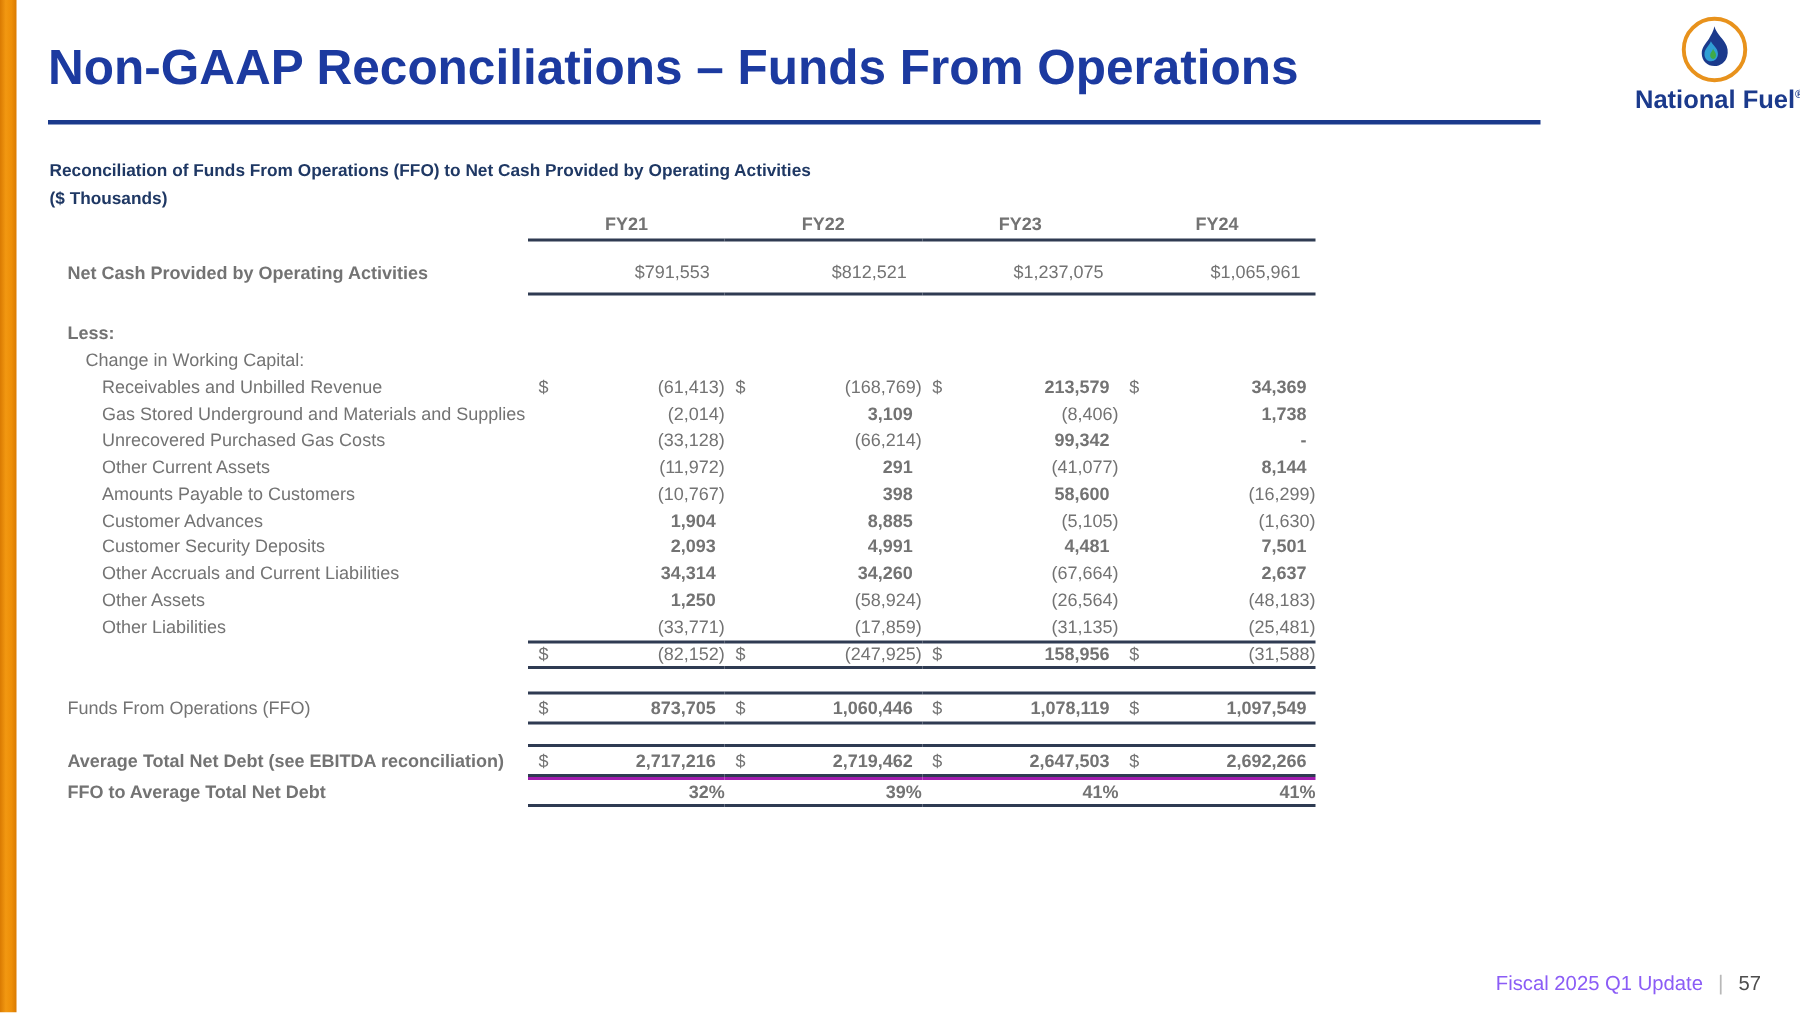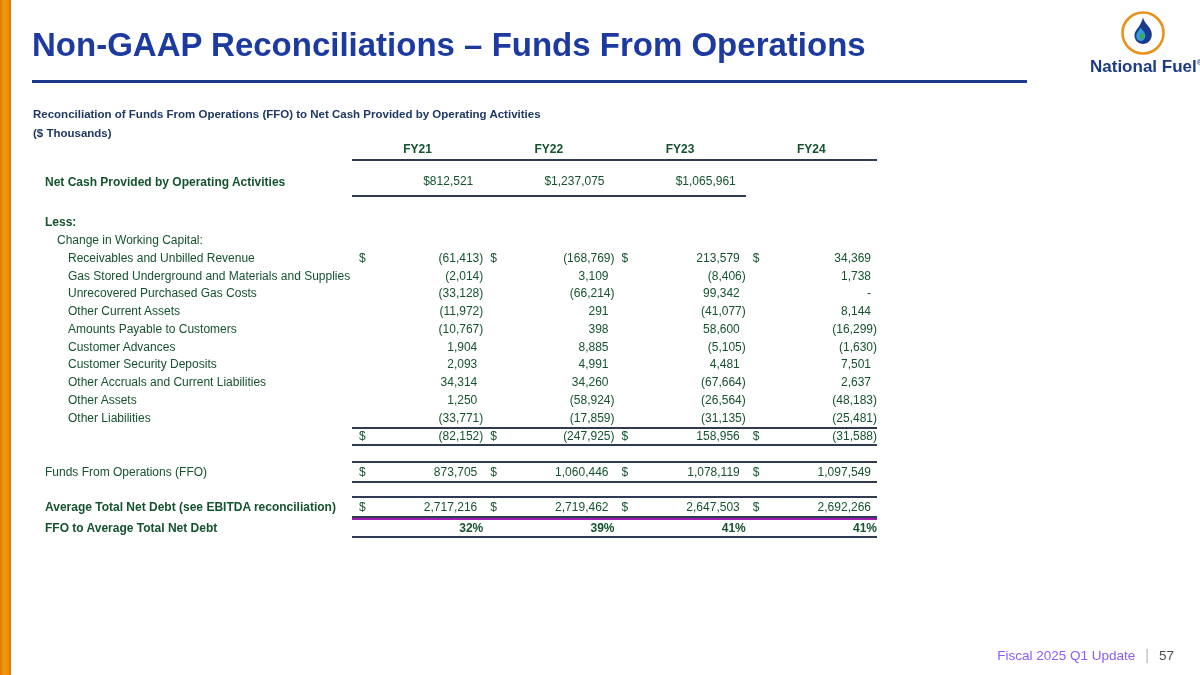--- a/index.html
+++ b/index.html
@@ -29,33 +29,33 @@
     font-size:17px;font-weight:bold;color:#1b3a8c;margin-top:1px;white-space:nowrap;
   }
   .logo-text sup{font-size:8px;}
   
   .subtitle{
     position:absolute;left:33px;top:105px;color:#1f3864;font-size:11.5px;font-weight:bold;
     line-height:19px;
   }
   
   .fin-table{
-    position:absolute;left:45px;top:139px;width:833px;color:#14532d;font-size:12px;
+    position:absolute;left:45px;top:139px;width:833px;color:#737373;font-size:12px;
   }
   .row{display:grid;grid-template-columns:307px 131.25px 131.25px 131.25px 131.25px;}
   .label{white-space:nowrap;align-self:center;}
   .label.bold{font-weight:bold;}
   .ind1{padding-left:12px;}
   .ind2{padding-left:23px;}
   .num{
     display:flex;justify-content:space-between;align-items:center;white-space:nowrap;
   }
   .num .ds{padding-left:7px;}
   .num .val{margin-left:auto;}
-  .num .val.pad{padding-right:6px;}
+  .num .val.pad{padding-right:6px;font-weight:bold;}
   .head-row{height:22px;}
   .head-row .num{justify-content:center;font-weight:bold;border-bottom:2px solid #2f3b52;}
   .netcash-row{margin-top:6px;height:30px;}
   .netcash-row .num{border-bottom:2px solid #2f3b52;}
   .netcash-row .val{padding-right:10px;}
   .less-row{margin-top:16px;height:18px;}
   .cwc-row{height:18px;}
   .item-row{height:17.75px;}
   .total-row{height:19px;}
   .total-row .num{border-top:2px solid #2f3b52;border-bottom:2px solid #2f3b52;}
@@ -103,20 +103,23 @@
     <div class="label"></div>
     <div class="num">FY21</div>
     <div class="num">FY22</div>
     <div class="num">FY23</div>
     <div class="num">FY24</div>
   </div>
 
   <div class="row netcash-row">
     <div class="label bold">Net Cash Provided by Operating Activities</div>
     <div class="num">
+        <span class="val">$791,553</span>
+      </div>
+    <div class="num">
         <span class="val">$812,521</span>
       </div>
     <div class="num">
         <span class="val">$1,237,075</span>
       </div>
     <div class="num">
         <span class="val">$1,065,961</span>
       </div>
   </div>
 

